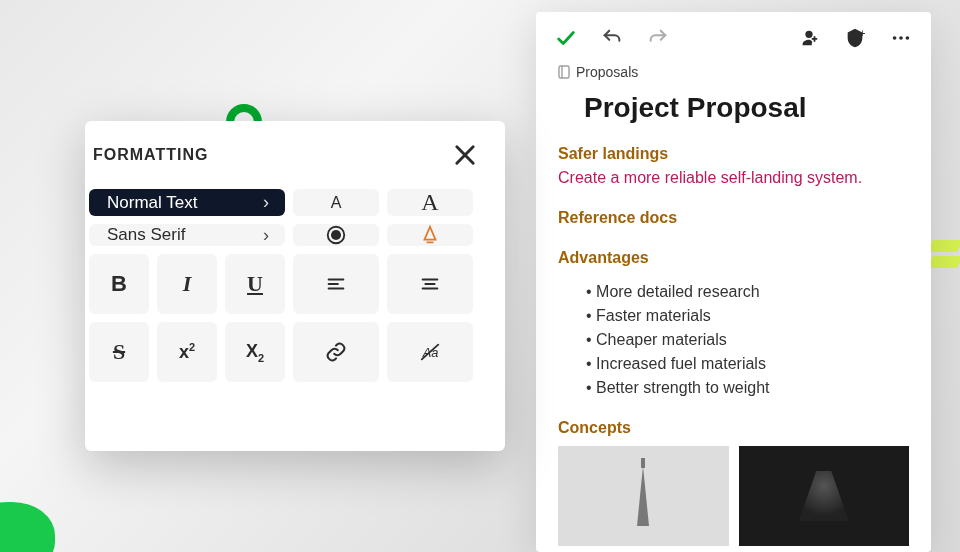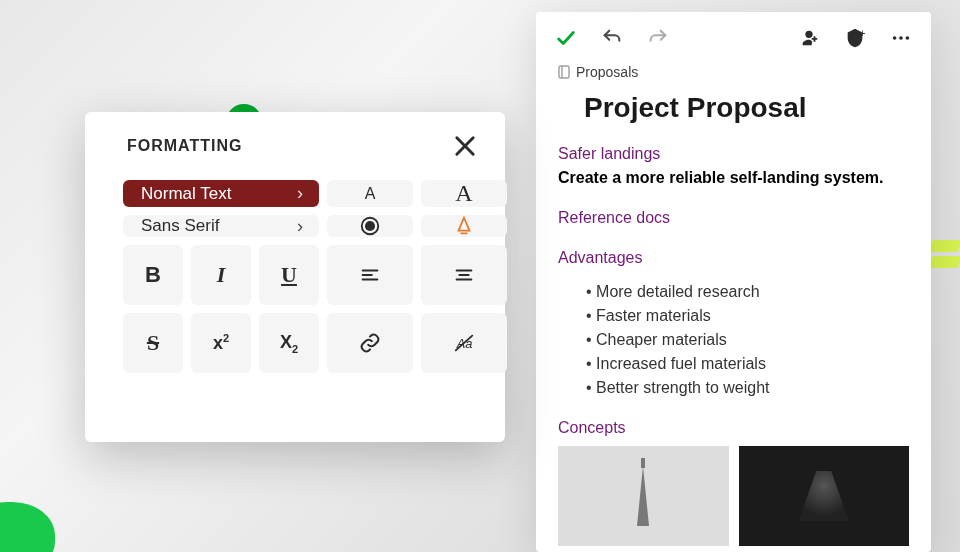--- a/index.html
+++ b/index.html
@@ -75,22 +75,22 @@
     color: #1a1a1a;
     margin-left: 28px;
   }
   .note-body {
     padding: 0 22px;
     color: #333;
     font-size: 16px;
     line-height: 1.5;
   }
   .note-body .section { margin-bottom: 16px; }
-  .note-body .heading { font-weight: 400; color: #701a75; }
-  .note-body .sub { color: #000000; font-weight: bold; }
+  .note-body .heading { font-weight: 700; color: #a16207; }
+  .note-body .sub { color: #be185d; }
   .note-body ul { list-style: none; padding-left: 28px; margin-top: 10px; }
   .note-body ul li::before { content: "• "; }
   .concepts-row {
     display: flex;
     gap: 10px;
     padding: 6px 22px 0 22px;
   }
   .concept-img {
     width: 175px; height: 100px;
     background: #ddd;
@@ -114,28 +114,28 @@
   }
   .engine {
     width: 50px; height: 50px;
     background: radial-gradient(circle at 50% 30%, #555 0%, #222 70%);
     clip-path: polygon(35% 0, 65% 0, 100% 100%, 0 100%);
   }
 
   
   .format-panel {
     position: absolute;
-    top: 112px;
+    top: 121px;
     left: 85px;
     width: 420px;
     height: 330px;
     background: #ffffff;
     border-radius: 6px;
     box-shadow: 0 14px 50px rgba(0,0,0,0.22);
-    padding: 20px 22px 12px 38px;
+    padding: 20px 22px 12px 4px;
   }
   .format-header {
     display: flex;
     align-items: center;
     justify-content: space-between;
     margin-bottom: 20px;
     padding: 0 4px;
   }
   .format-header h2 {
     font-size: 16px;
@@ -155,21 +155,21 @@
     border-radius: 6px;
     display: flex;
     align-items: center;
     justify-content: center;
     font-size: 20px;
     color: #2b2b2b;
     cursor: pointer;
     position: relative;
   }
   .cell.selected {
-    background: #7f1d1d;
+    background: #0f172a;
     color: #ffffff;
   }
   .cell.wide-label {
     justify-content: flex-start;
     padding: 0 18px;
     font-size: 17px;
   }
   .cell .chevron {
     position: absolute;
     right: 16px;

